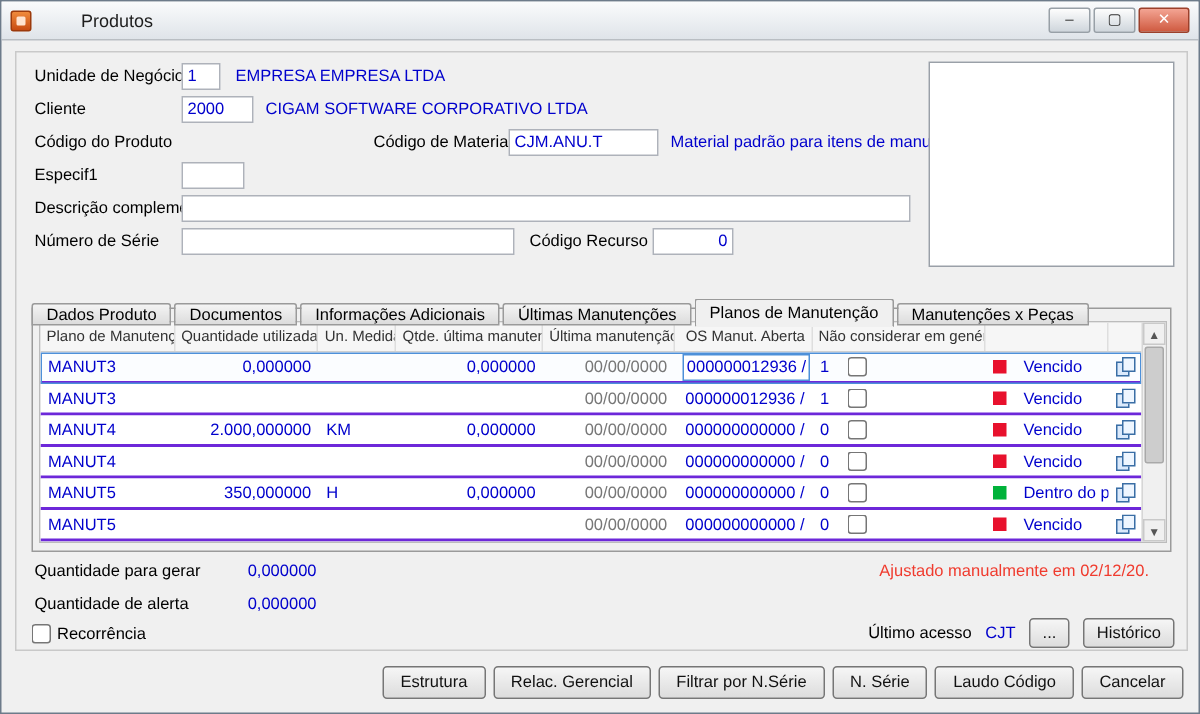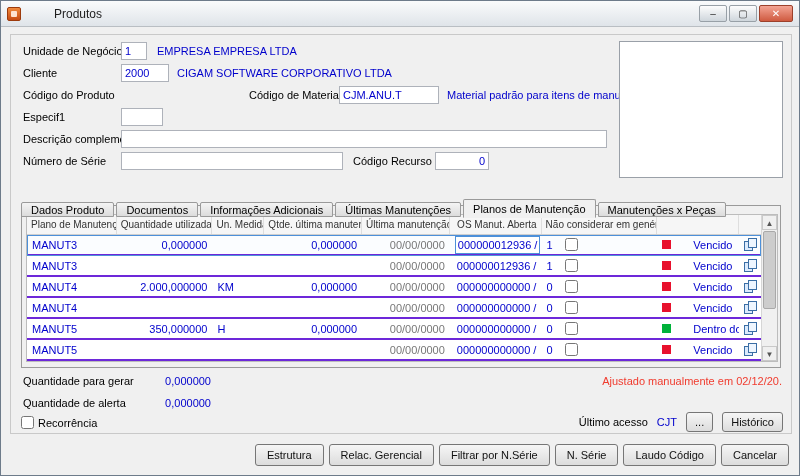--- a/index.html
+++ b/index.html
@@ -66,39 +66,39 @@
     font-size:10px; color:#333; padding:0 4px; line-height:19px;
     border-right:1px solid #dedede; white-space:nowrap; overflow:hidden;
   }
   .tr { display:flex; height:21px; border-bottom:2px solid #6d28d9; background:#fff; align-items:center; }
   .tr.selected { outline:1px solid #4d90d9; outline-offset:-1px; background:#fbfdff; }
   .td { padding:0 5px; line-height:20px; white-space:nowrap; overflow:hidden; color:#0000cc; }
   .td.date { color:#777; }
   .c-plano{width:90px;} .c-qtd{width:96px; text-align:right;} .c-un{width:52px;}
   .c-qtde{width:98px; text-align:right;} .c-ult{width:88px; text-align:right;}
   .c-os{width:92px; text-align:right;} .c-nao{width:116px; display:flex; align-items:center; gap:12px;}
-  .c-status{width:82px; display:flex; align-items:center; gap:22px;} .c-copy{width:22px; display:flex; justify-content:center;}
+  .c-status{width:82px; display:flex; align-items:center; gap:11px;} .c-copy{width:22px; display:flex; justify-content:center;}
   .osbox{ display:inline-block; padding:0 2px; }
   .tr.selected .osbox{ border:1px solid #4d90d9; background:#fff; line-height:16px; }
   .cb{ width:13px; height:13px; margin:0; }
   .sq{ width:9px; height:9px; display:inline-block; flex:0 0 9px; }
   .copy-icon{ position:relative; width:14px; height:14px; display:inline-block; }
   .copy-icon i{ position:absolute; width:9px; height:10px; border:1px solid #3a6ea5; background:#dbeafc; }
   .copy-icon i:first-child{ left:0; top:3px; }
   .copy-icon i:last-child{ left:4px; top:0; background:#eef6ff; }
 
   
   .vscroll{ position:absolute; top:0; right:0; width:16px; height:100%; background:#f0f0f0; border-left:1px solid #d6d6d6; }
   .sb-arrow{ position:absolute; left:0; width:15px; height:15px; font-size:8px; text-align:center; line-height:15px; color:#555; background:#f0f0f0; border:1px solid #c9c9c9; }
   .sb-up{ top:0; } .sb-down{ bottom:0; }
   .sb-thumb{ position:absolute; left:1px; top:16px; width:13px; height:78px; background:#cdcdcd; border:1px solid #a9a9a9; border-radius:2px; }
 
   
   .blueval{ position:absolute; color:#0000cc; text-align:right; width:62px; }
-  .rednote{ position:absolute; right:17px; color:#f03b2e; white-space:nowrap;margin-left:24px; }
+  .rednote{ position:absolute; right:33px; color:#f03b2e; white-space:nowrap;margin-left:24px; }
   .chkrow{ position:absolute; display:flex; align-items:center; gap:4px; }
   .access-row{ position:absolute; right:16px; top:411px; display:flex; align-items:center; gap:9px; }
   .btn{
     height:22px; padding:0 11px; border:1px solid #767676; border-radius:3px;
     background:linear-gradient(#f6f6f6,#dcdcdc); font-family:inherit; font-size:11px; color:#111;
   }
   .btn.small{ height:20px; padding:0 8px; }
   .bottom-buttons{ position:absolute; right:10px; bottom:9px; display:flex; gap:5px; }
 </style>
 </head>

